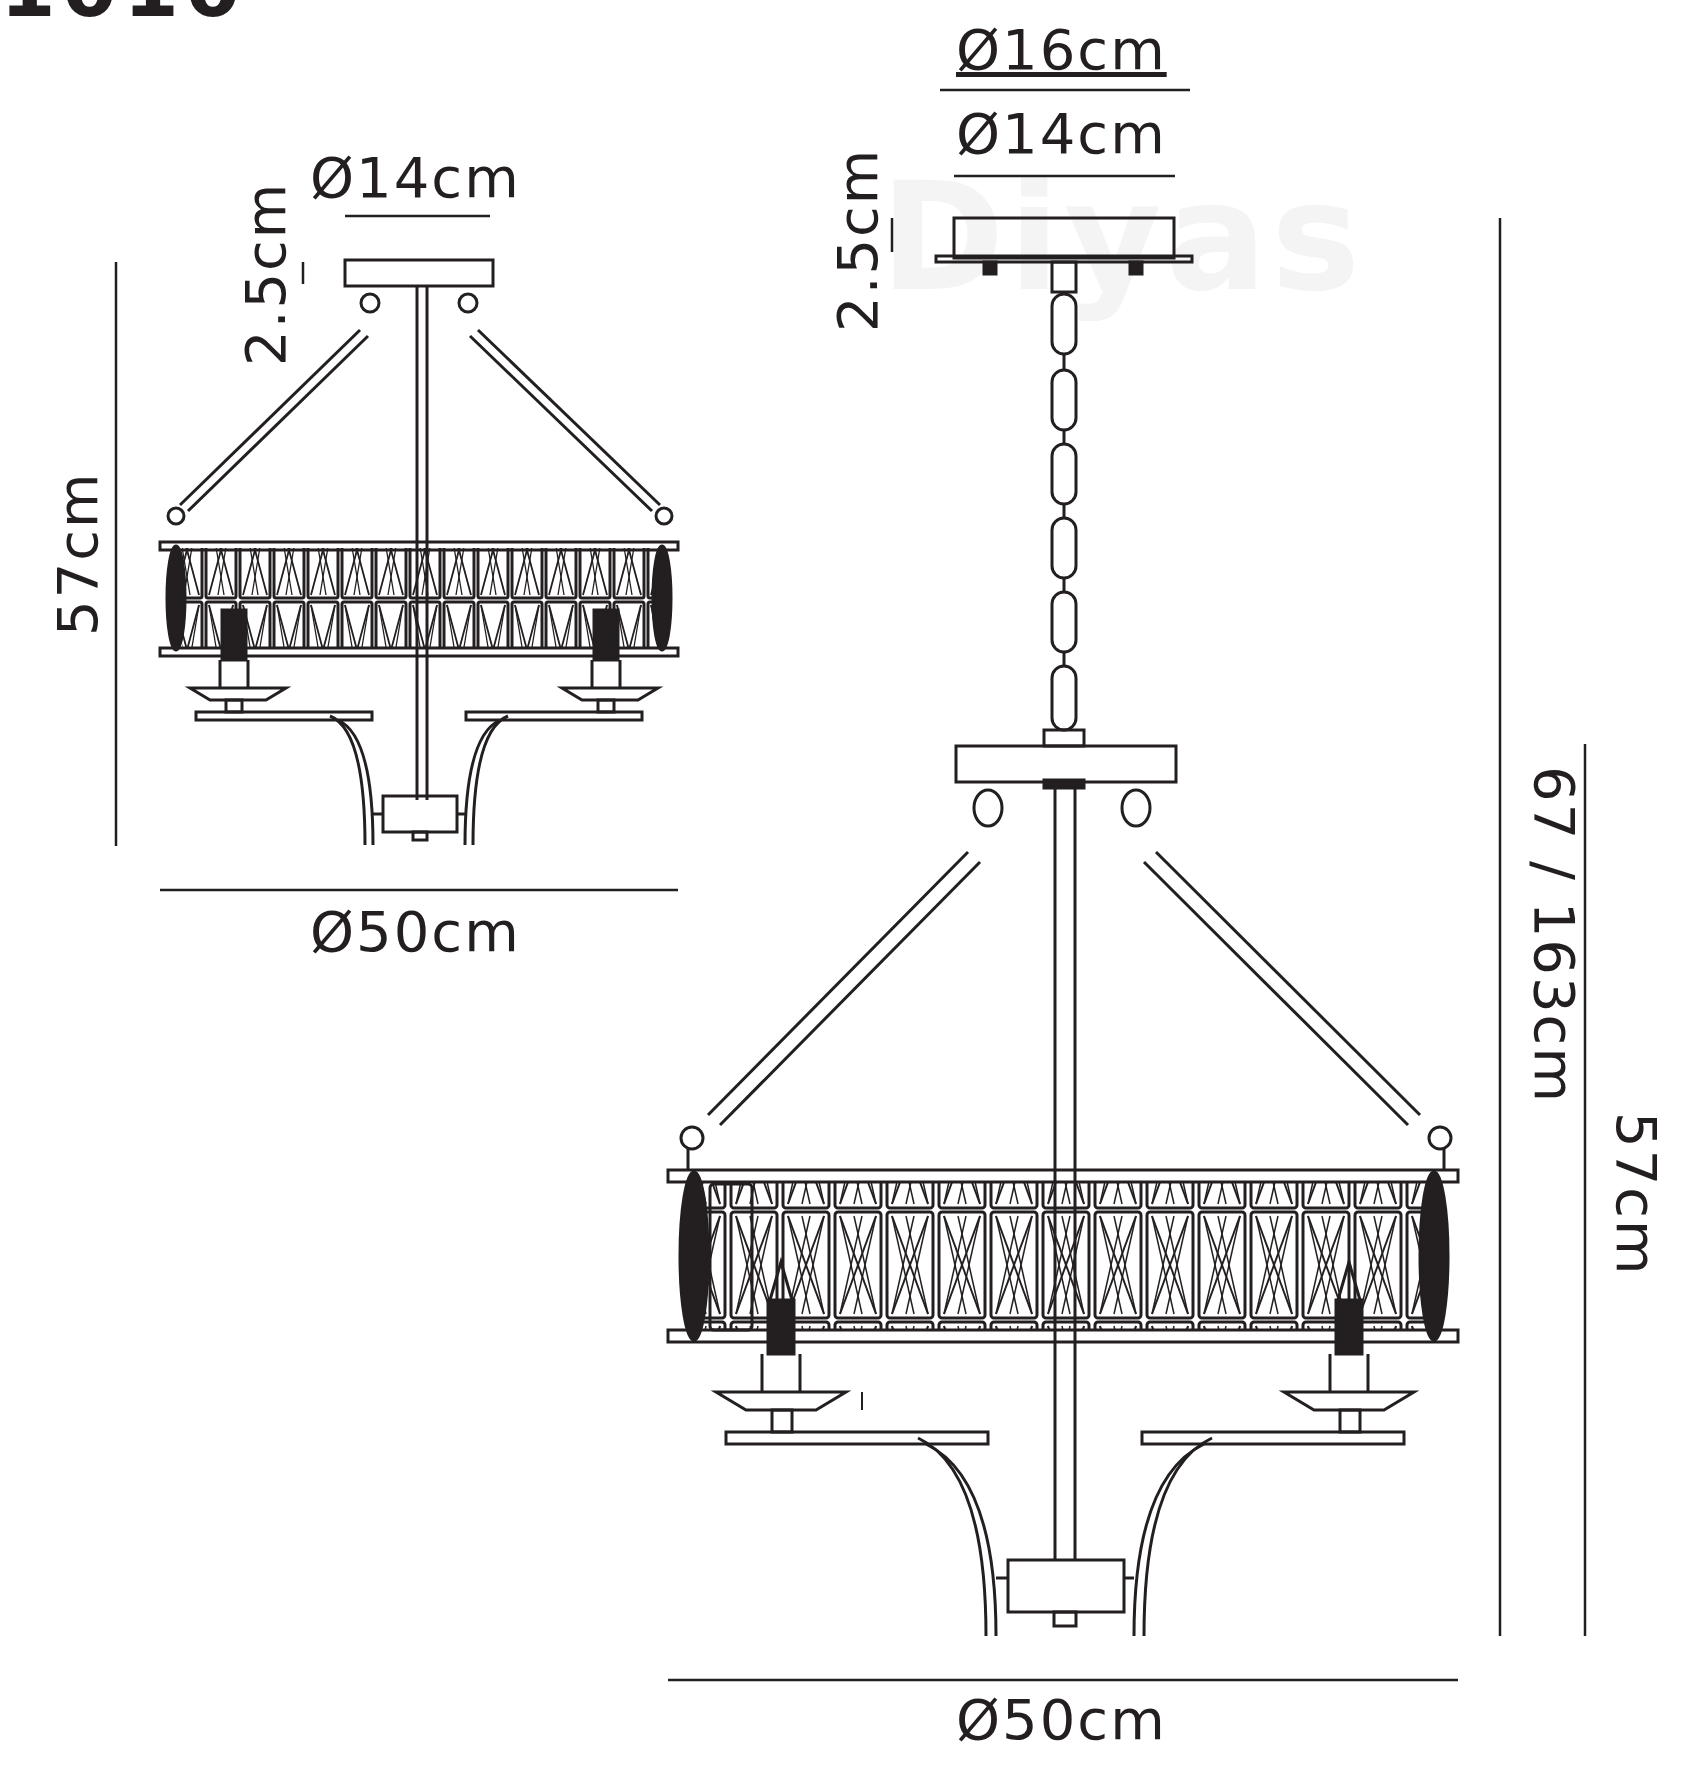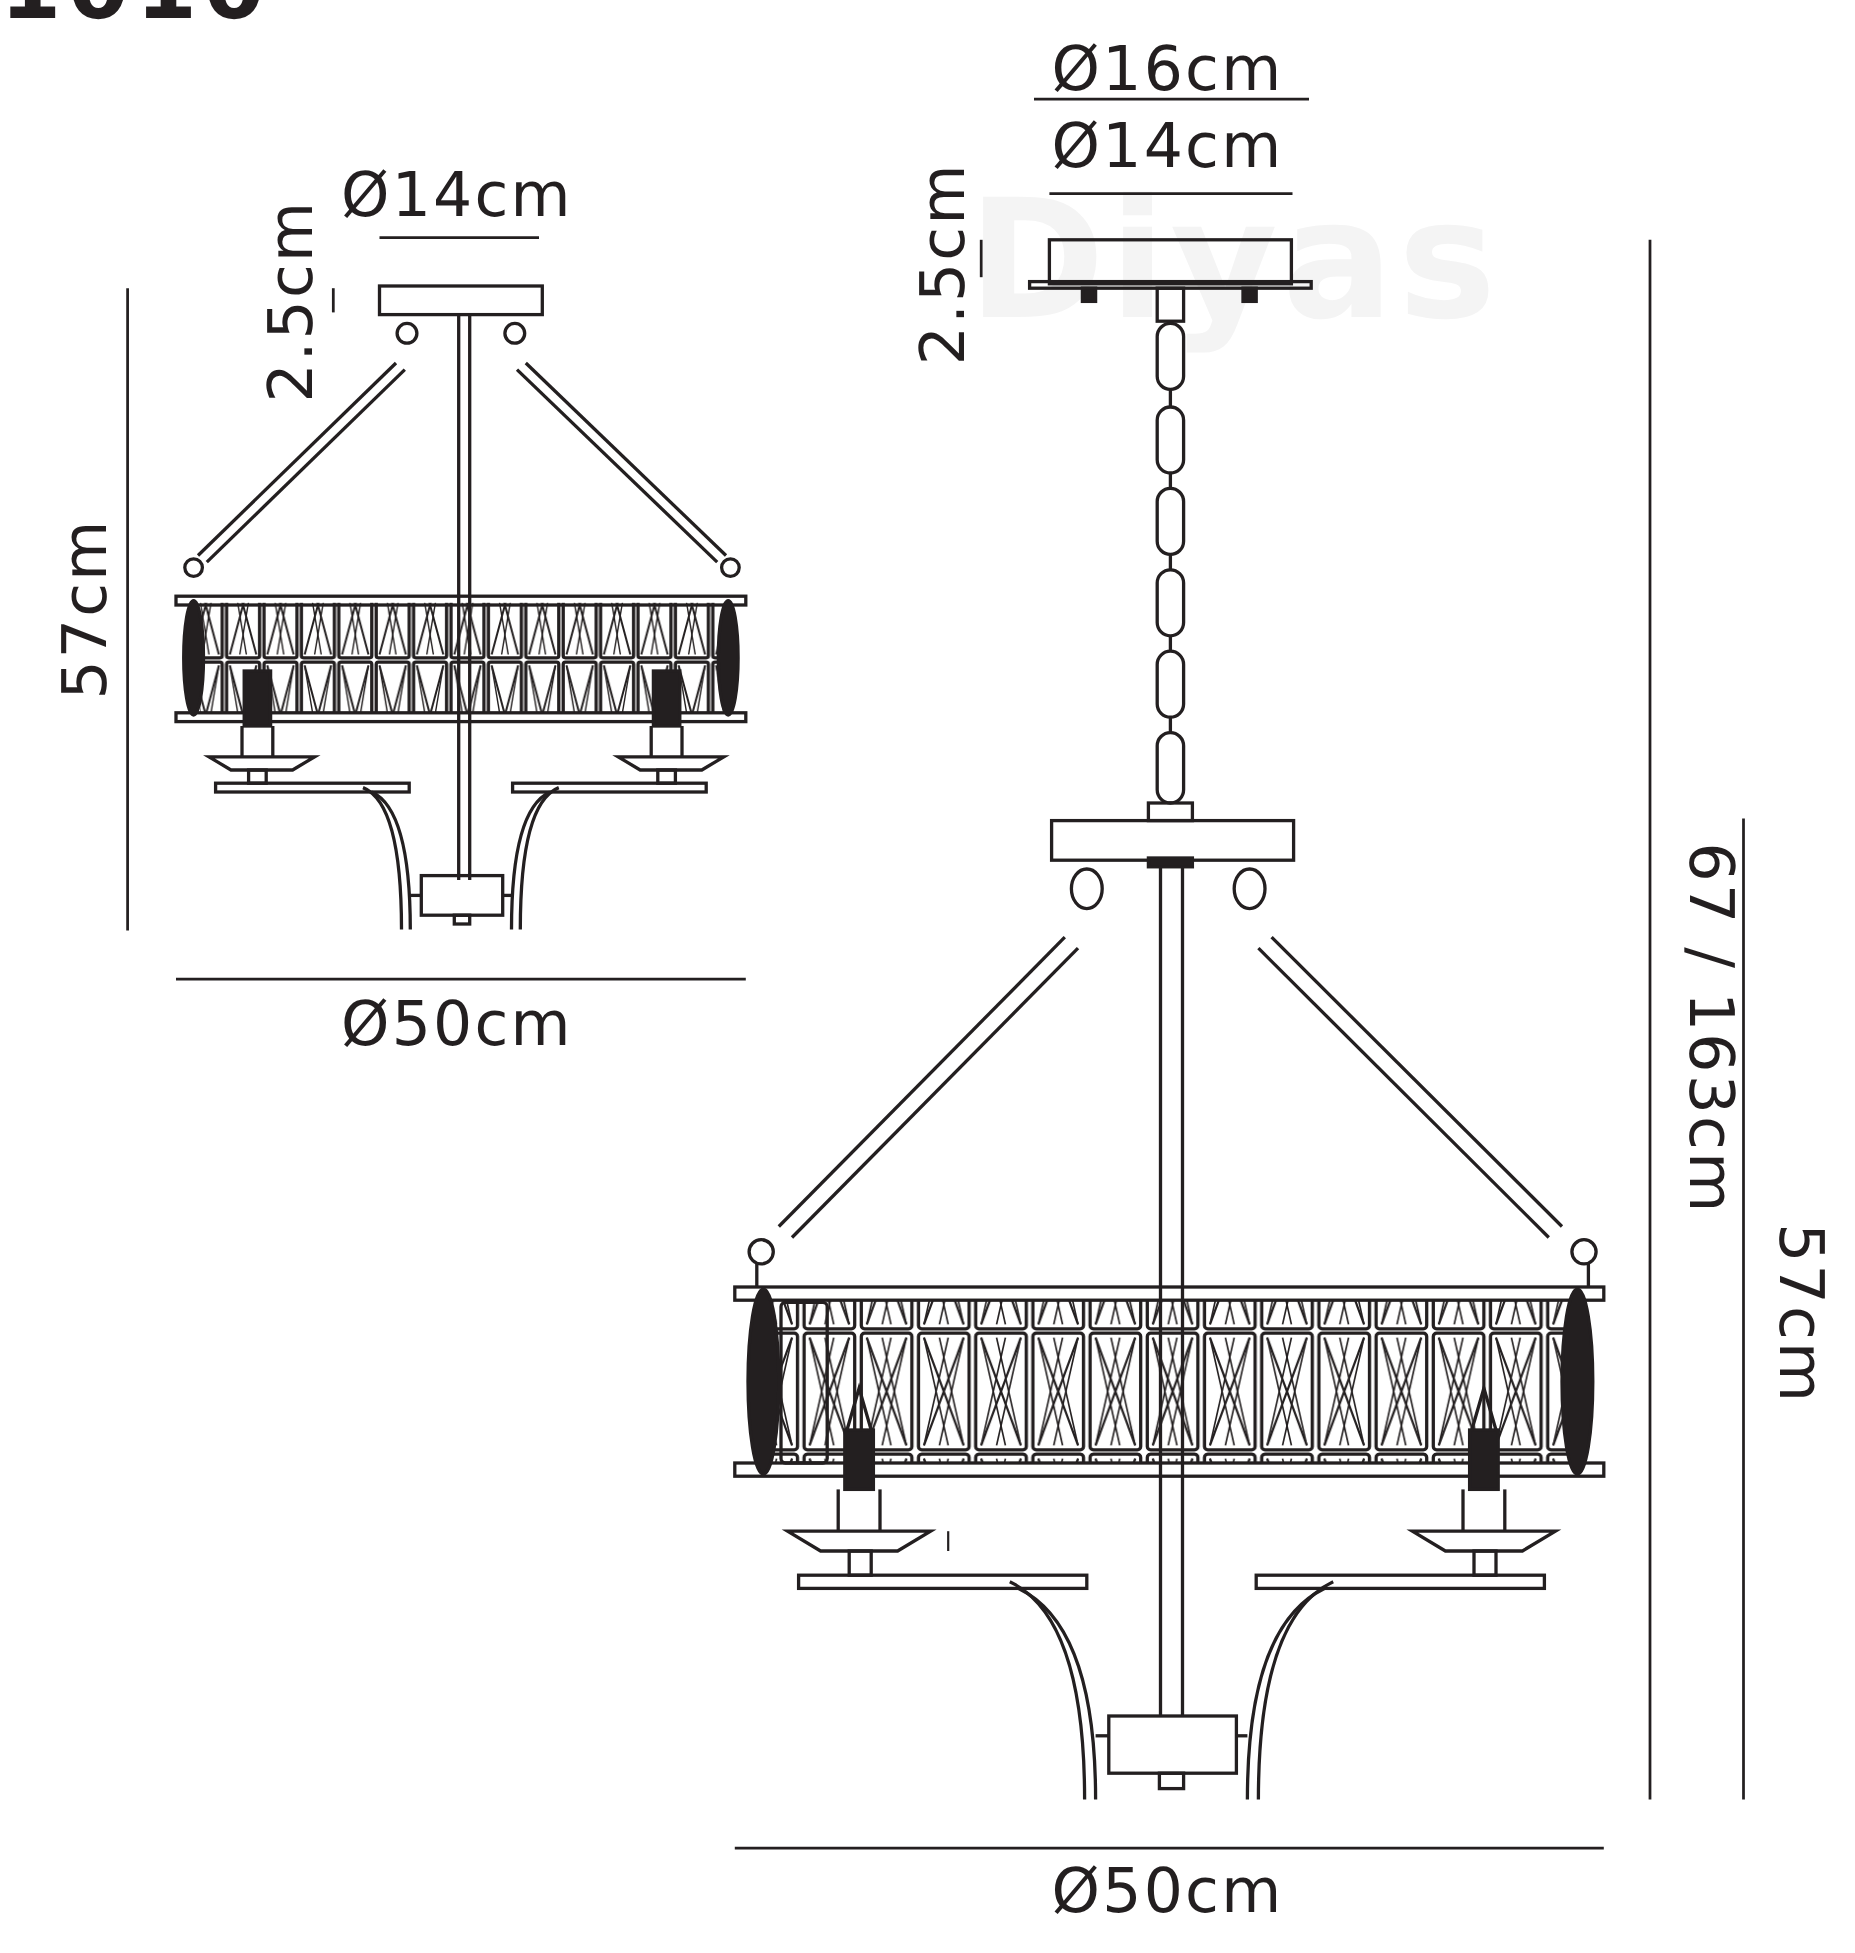--- a/index.html
+++ b/index.html
@@ -183,18 +183,18 @@
 
     <line x1="668" y1="1680" x2="1458" y2="1680" stroke-width="2.5"></line>
   </g>
 </svg>
 
 <div class="lbl" style="left:310px;top:150px;">Ø14cm</div>
 <div class="lbl rot" style="left:238px;top:366px;">2.5cm</div>
 <div class="lbl rot" style="left:50px;top:636px;">57cm</div>
 <div class="lbl" style="left:310px;top:904px;">Ø50cm</div>
 
-<div class="lbl" style="left:956px;top:36px;">Ø16cm</div>
+<div class="lbl" style="left:956px;top:22px;text-decoration:underline;">Ø16cm</div>
 <div class="lbl" style="left:956px;top:106px;">Ø14cm</div>
 <div class="lbl rot" style="left:830px;top:332px;">2.5cm</div>
 <div class="lbl rotcw" style="left:1582px;top:766px;">67 / 163cm</div>
 <div class="lbl rotcw" style="left:1664px;top:1112px;">57cm</div>
 <div class="lbl" style="left:956px;top:1692px;">Ø50cm</div>
 
 </body></html>

